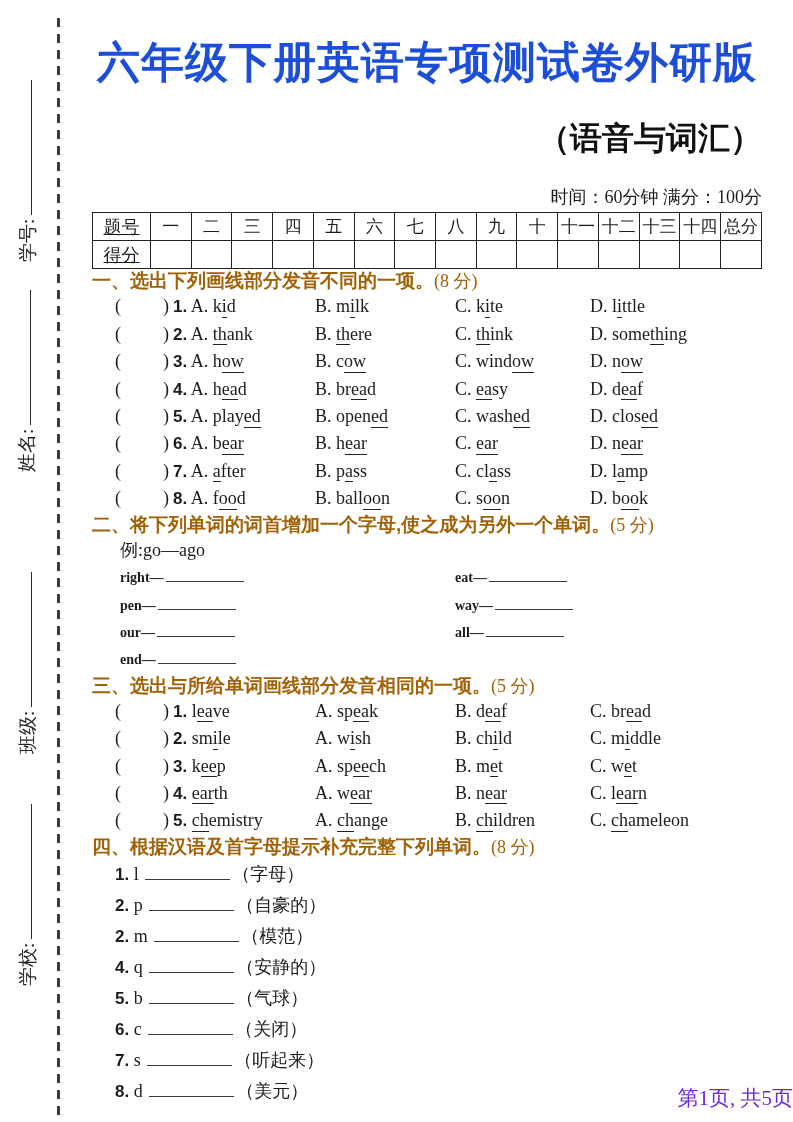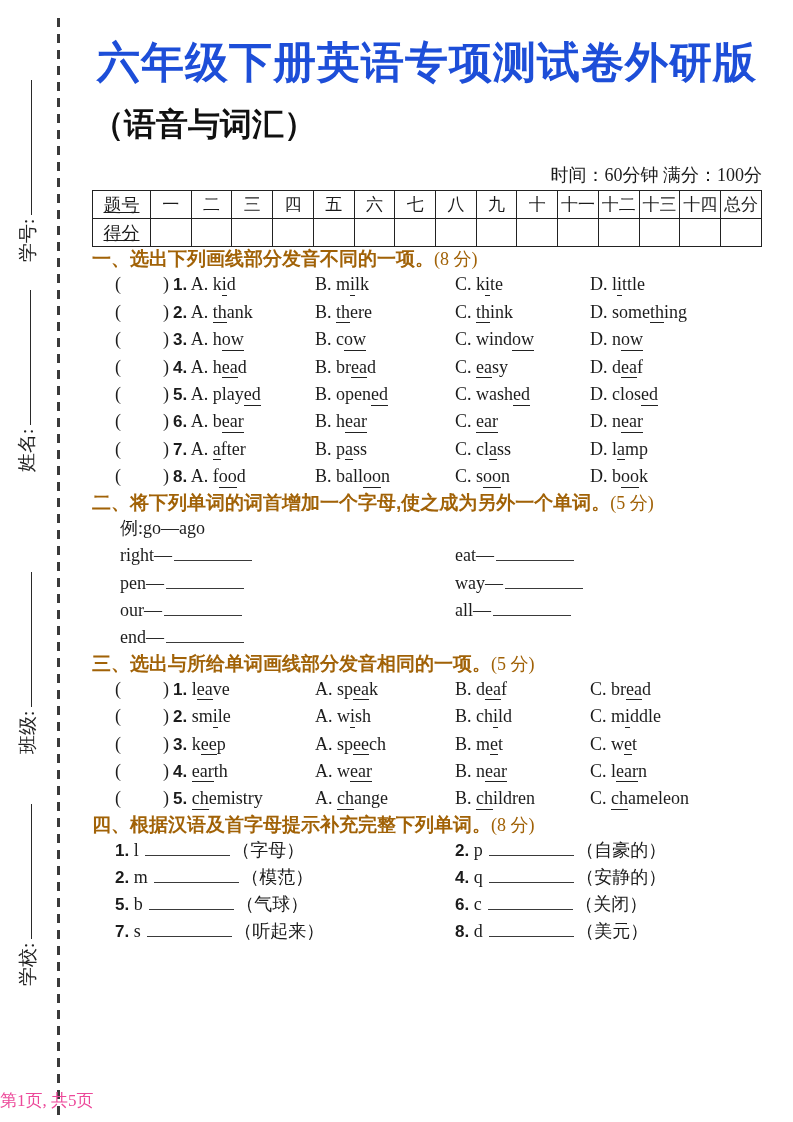--- a/index.html
+++ b/index.html
@@ -21,23 +21,23 @@
   .m-field .wline {
     flex:1; height:1px; border-bottom:1.8px solid #2a2a2a; margin-bottom:-6px;
   }
   
   .content { position:absolute; left:92px; top:30px; width:670px; }
   .page-title {
     text-align:center; font-size:43px; font-weight:bold; letter-spacing:1px;
     line-height:1.15; margin-top:8px; color:#1d4ed8;
   }
   .page-subtitle {
-    text-align:left; font-size:32px; font-weight:bold; margin-top:16px; color:#111;
-  }
-  .time-line { text-align:right; font-size:18px; margin-top:16px; margin-bottom:3px;font-family:Liberation Serif, serif; }
+    text-align:right; font-size:32px; font-weight:bold; margin-top:30px; color:#111;
+  }
+  .time-line { text-align:right; font-size:18px; margin-top:24px; margin-bottom:3px;font-family:Liberation Serif, serif; }
   
   table.score { width:100%; border-collapse:collapse; table-layout:fixed; }
   table.score td {
     border:1.8px solid #222; height:27px; text-align:center;
     font-size:17px; padding:0; overflow:hidden; white-space:nowrap;
   }
   table.score td.hdr { width:57px; font-size:18px;text-decoration:underline; }
   
   .sec-heading {
     font-family:"Liberation Sans", sans-serif; font-weight:700;
@@ -47,32 +47,32 @@
   .qrow { display:flex; align-items:flex-start; line-height:27.4px; font-size:18px; padding-left:23px; }
   .colA { width:200px; }
   .colB { width:140px; }
   .colC { width:135px; }
   .colD { flex:1; }
   .brk .gap { display:inline-block; width:42px; }
   .brk { margin-right:4px; }
   .qnum { font-family:"Liberation Sans", sans-serif; font-weight:700; font-size:17px; }
   .u { border-bottom:1.8px solid #222; padding-bottom:0.5px; }
   .example-line { padding-left:28px; font-size:18px; line-height:27.4px; }
-  .s2row { display:flex; line-height:27.4px; font-size:18px; padding-left:28px; }
+  .s2row { display:flex; line-height:27.4px; font-size:14px; padding-left:28px;font-weight:bold; }
   .s2cell-l { width:335px; }
   .blank {
     display:inline-block; width:78px; height:2px;
     border-bottom:1.8px solid #3a3a3a; vertical-align:baseline; margin:0 2px;
   }
-  .s4row { display:flex; line-height:26px; font-size:18px; padding-left:23px; }
+  .s4row { display:flex; line-height:31px; font-size:18px; padding-left:23px;flex-direction:column; }
   .s4cell-l { width:340px; }
   .s4 .blank { width:85px; }
   .page-footer {
     position:absolute; left:0; right:0; bottom:10px;
-    text-align:left; font-size:17px; color:#ec4899;
+    text-align:right; font-size:21px; color:#6d28d9;
   }
 </style>
 </head>
 <body>
 
 <div class="fold-line"></div>
 
 <div class="m-field" style="left:-63px; top:153px;">
   <span>学号:</span>
   <span class="wline"></span>

